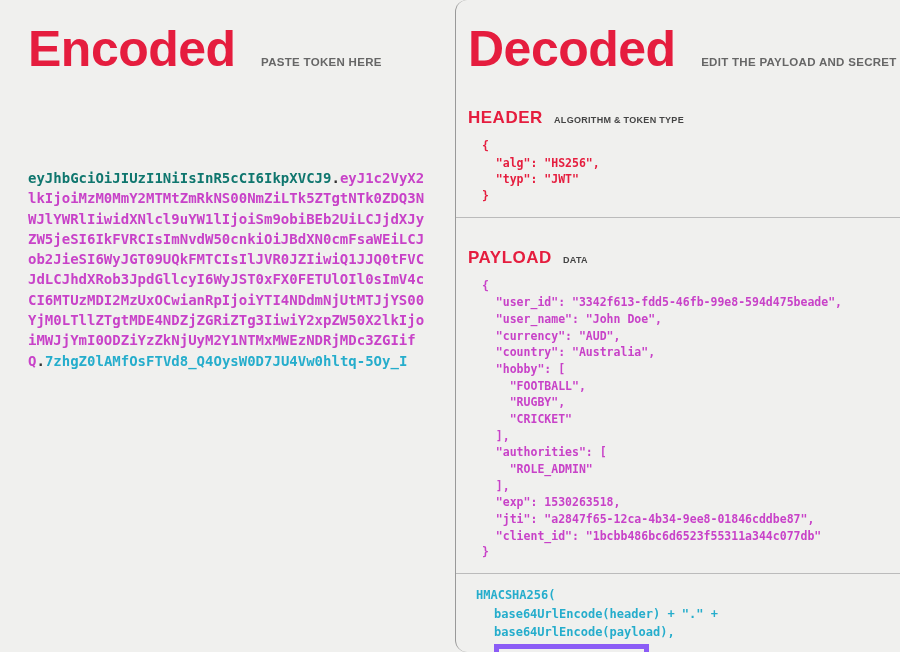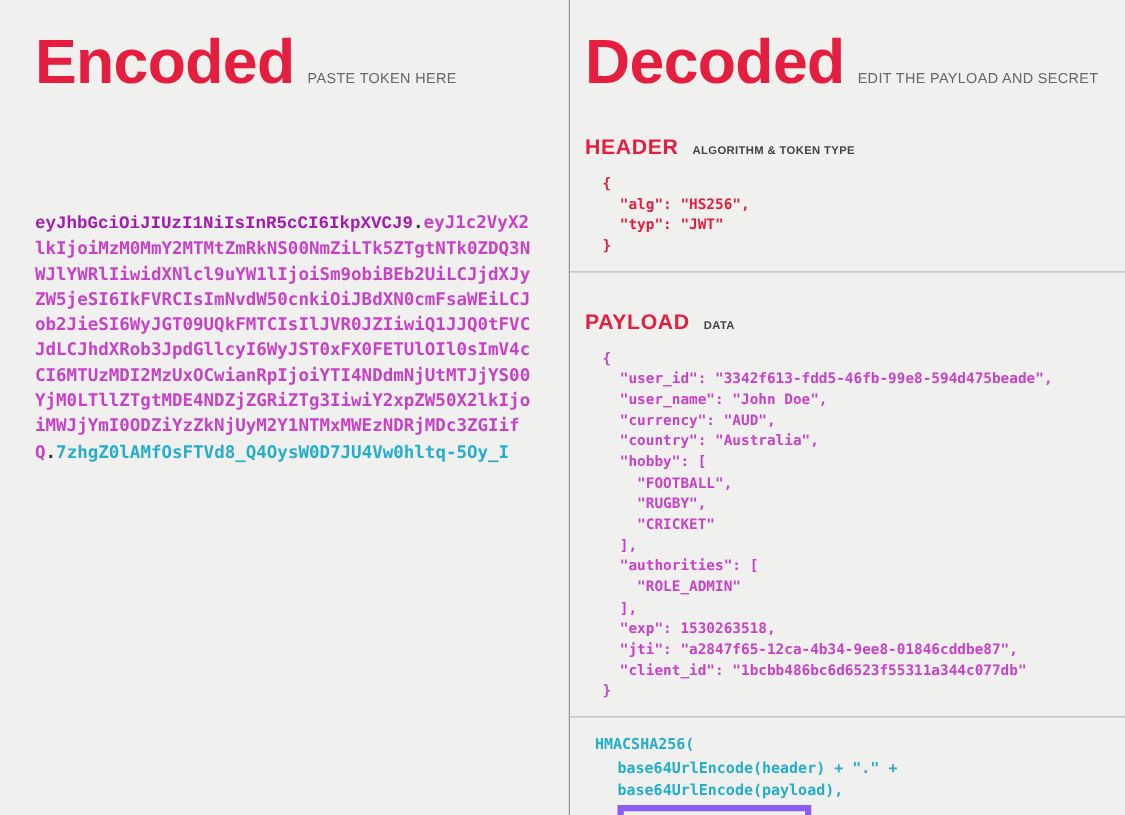--- a/index.html
+++ b/index.html
@@ -22,45 +22,46 @@
       padding: 20px 28px;
     }
     .pane-left {
       width: 455px;
     }
     .pane-right {
       width: 445px;
       border-left: 1px solid #999;
       padding-left: 12px;
       padding-right: 10px;
+      border-radius: 12px;
     }
     h1 {
       font-family: -apple-system, "Segoe UI", Arial, sans-serif;
       font-weight: 800;
       color: #e51d3e;
       font-size: 50px;
       display: inline-block;
       letter-spacing: -0.5px;
     }
     .hint {
       font-size: 11.5px;
       color: #666;
       letter-spacing: 0.3px;
-      margin-left: 6px;
-      font-weight: 400;
+      margin-left: 21px;
+      font-weight: 700;
     }
     .token-block {
       font-family: "Menlo", "Consolas", monospace;
       font-size: 14px;
       line-height: 1.45;
       word-break: break-all;
       margin-top: 90px;
       font-weight: bold;
     }
-    .jwt-h { color: #a21caf; font-family: Liberation Mono, monospace; }
+    .jwt-h { color: #0f766e; }
     .jwt-p { color: #c842c8; }
     .jwt-s { color: #25adcc; }
     .dot { color: #333; }
     .section-title {
       font-family: "Arial Narrow", Arial, sans-serif;
       font-weight: bold;
       color: #e51d3e;
       font-size: 17px;
       letter-spacing: 0.5px;
       margin-top: 30px;

